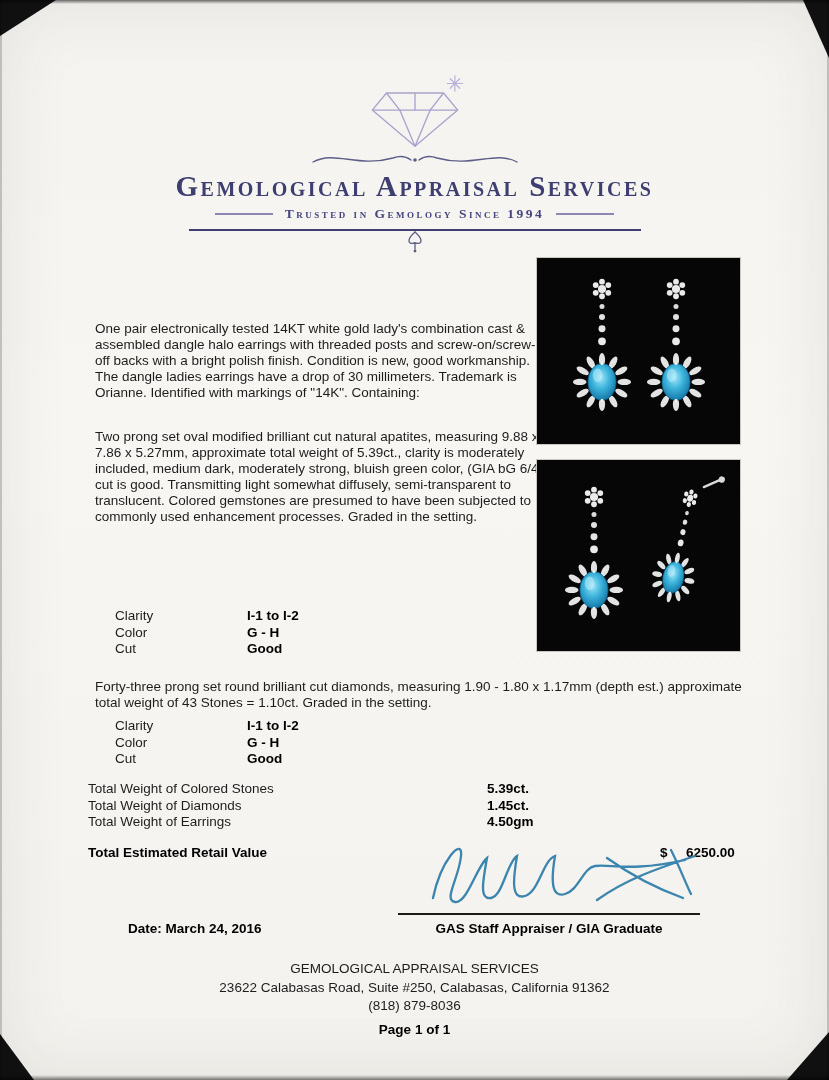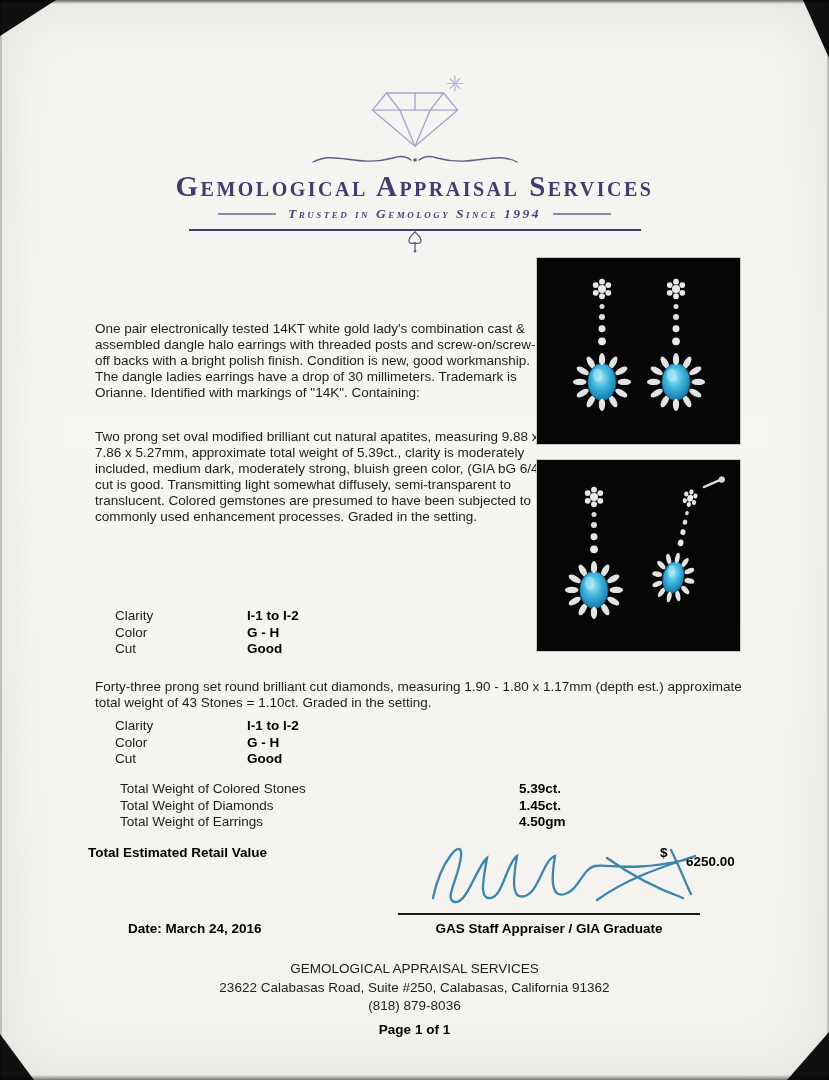--- a/index.html
+++ b/index.html
@@ -38,40 +38,39 @@
   }
   .tagline-row{display:flex;align-items:center;justify-content:center;gap:12px;margin-top:3px;}
   .tagline-row .tl-line{width:58px;height:1.5px;background:#8d87b6;}
   .tagline{
     font-family:"Liberation Serif",serif;
     font-variant:small-caps;
     font-size:13.5px;
     letter-spacing:2.5px;
     color:#45457c;
     font-weight:600;
-    font-style:italic;
   }
   .hdr-rule{width:452px;height:2px;background:#3e3e70;margin:7px auto 0 auto;}
 
   
   .t{font-size:13.5px;line-height:16.5px;color:#1d1d1d;}
   .b{font-weight:bold;color:#000;}
   .para{position:absolute;font-size:13.5px;line-height:16px;color:#1d1d1d;margin:7px;}
   .kv{position:absolute;}
   .kvrow{display:flex;}
   .kvlabel{flex:0 0 159px;}
   .gradelabel{flex:0 0 132px;}
-  .totlabel{flex:0 0 399px;margin-left:32px;}
+  .totlabel{flex:0 0 399px;}
 
   .photo{position:absolute;left:537px;width:203px;background:#060606;box-shadow:0 0 0 1px #c9c7c2;}
   .photo svg{display:block;}
 
   .totalvalue{position:absolute;left:88px;top:845px;width:653px;}
   .tv-currency{position:absolute;left:572px;top:0;}
-  .tv-amount{position:absolute;left:598px;top:9px;text-align:center;}
+  .tv-amount{position:absolute;left:598px;top:0;text-align:center;}
 
   .sig-line{position:absolute;left:398px;top:913px;width:302px;height:2px;background:#1b1b1b;}
   .sig-svg{position:absolute;left:385px;top:820px;}
   .date-line{position:absolute;left:88px;top:921px;padding-left:40px;}
   .signer-line{position:absolute;left:398px;top:921px;width:302px;text-align:center;}
 
   .footer{position:absolute;left:0;right:0;top:960px;text-align:center;line-height:18.5px;}
   .footer .pageno{margin-top:5px;}
 </style>
 </head>

